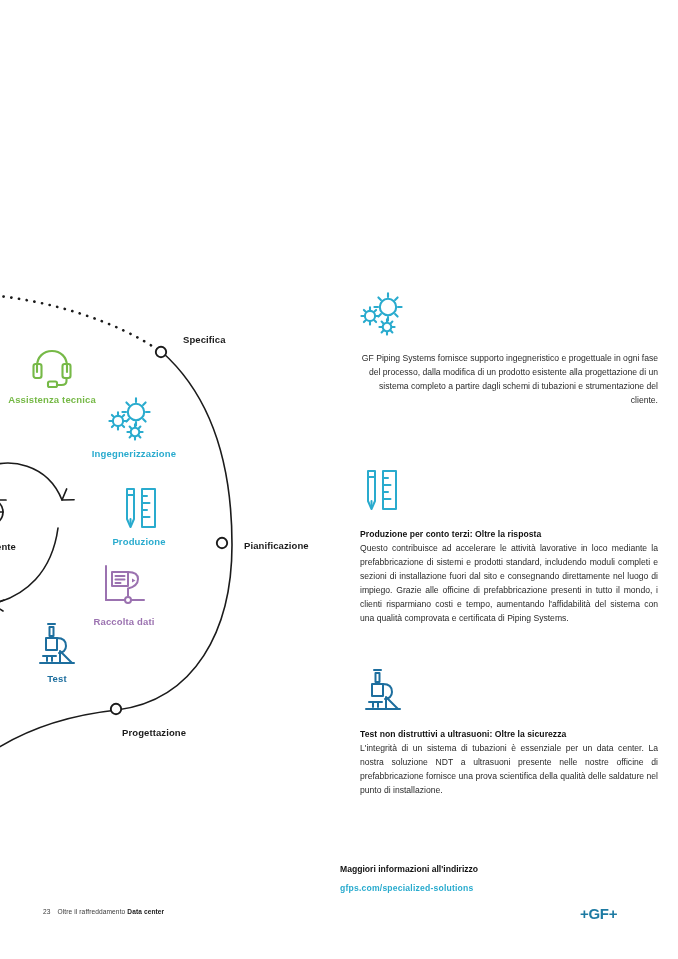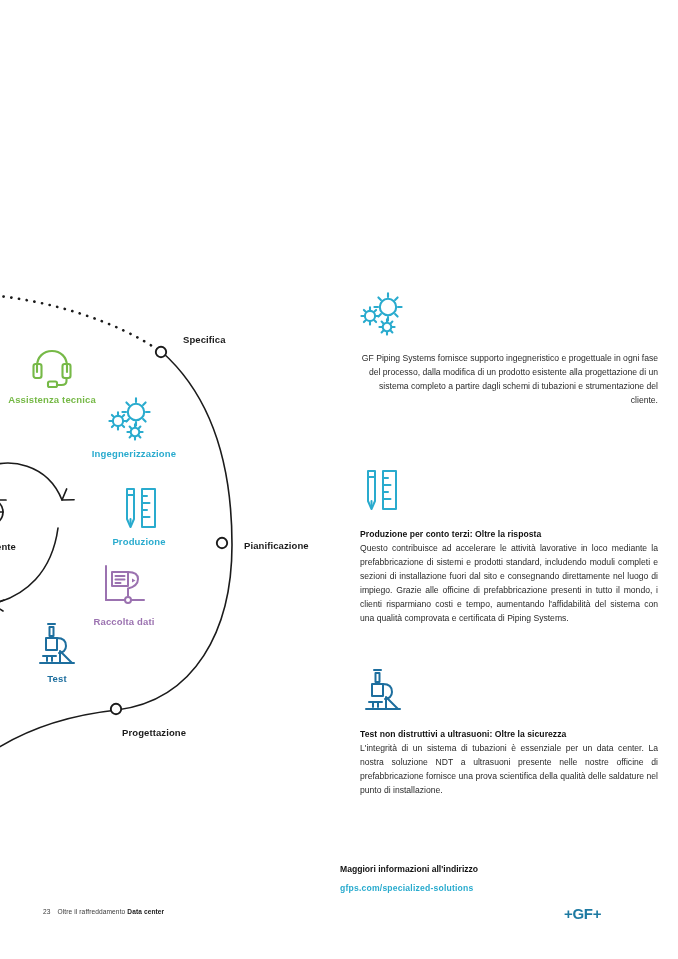--- a/index.html
+++ b/index.html
@@ -132,21 +132,21 @@
     letter-spacing: .1px;
     white-space: nowrap;
   }
   #footer-left .pg {
     margin-right: 7px;
   }
   #footer-left .strong { font-weight: bold; color: #1b1b1b; }
 
   #brand-logo {
     position: absolute;
-    left: 564px;
+    left: 580px;
     top: 905px;
     font-size: 15px;
     font-weight: bold;
     color: #1d7aa2;
     letter-spacing: -.3px;
   }
 </style>
 </head>
 <body>
 

